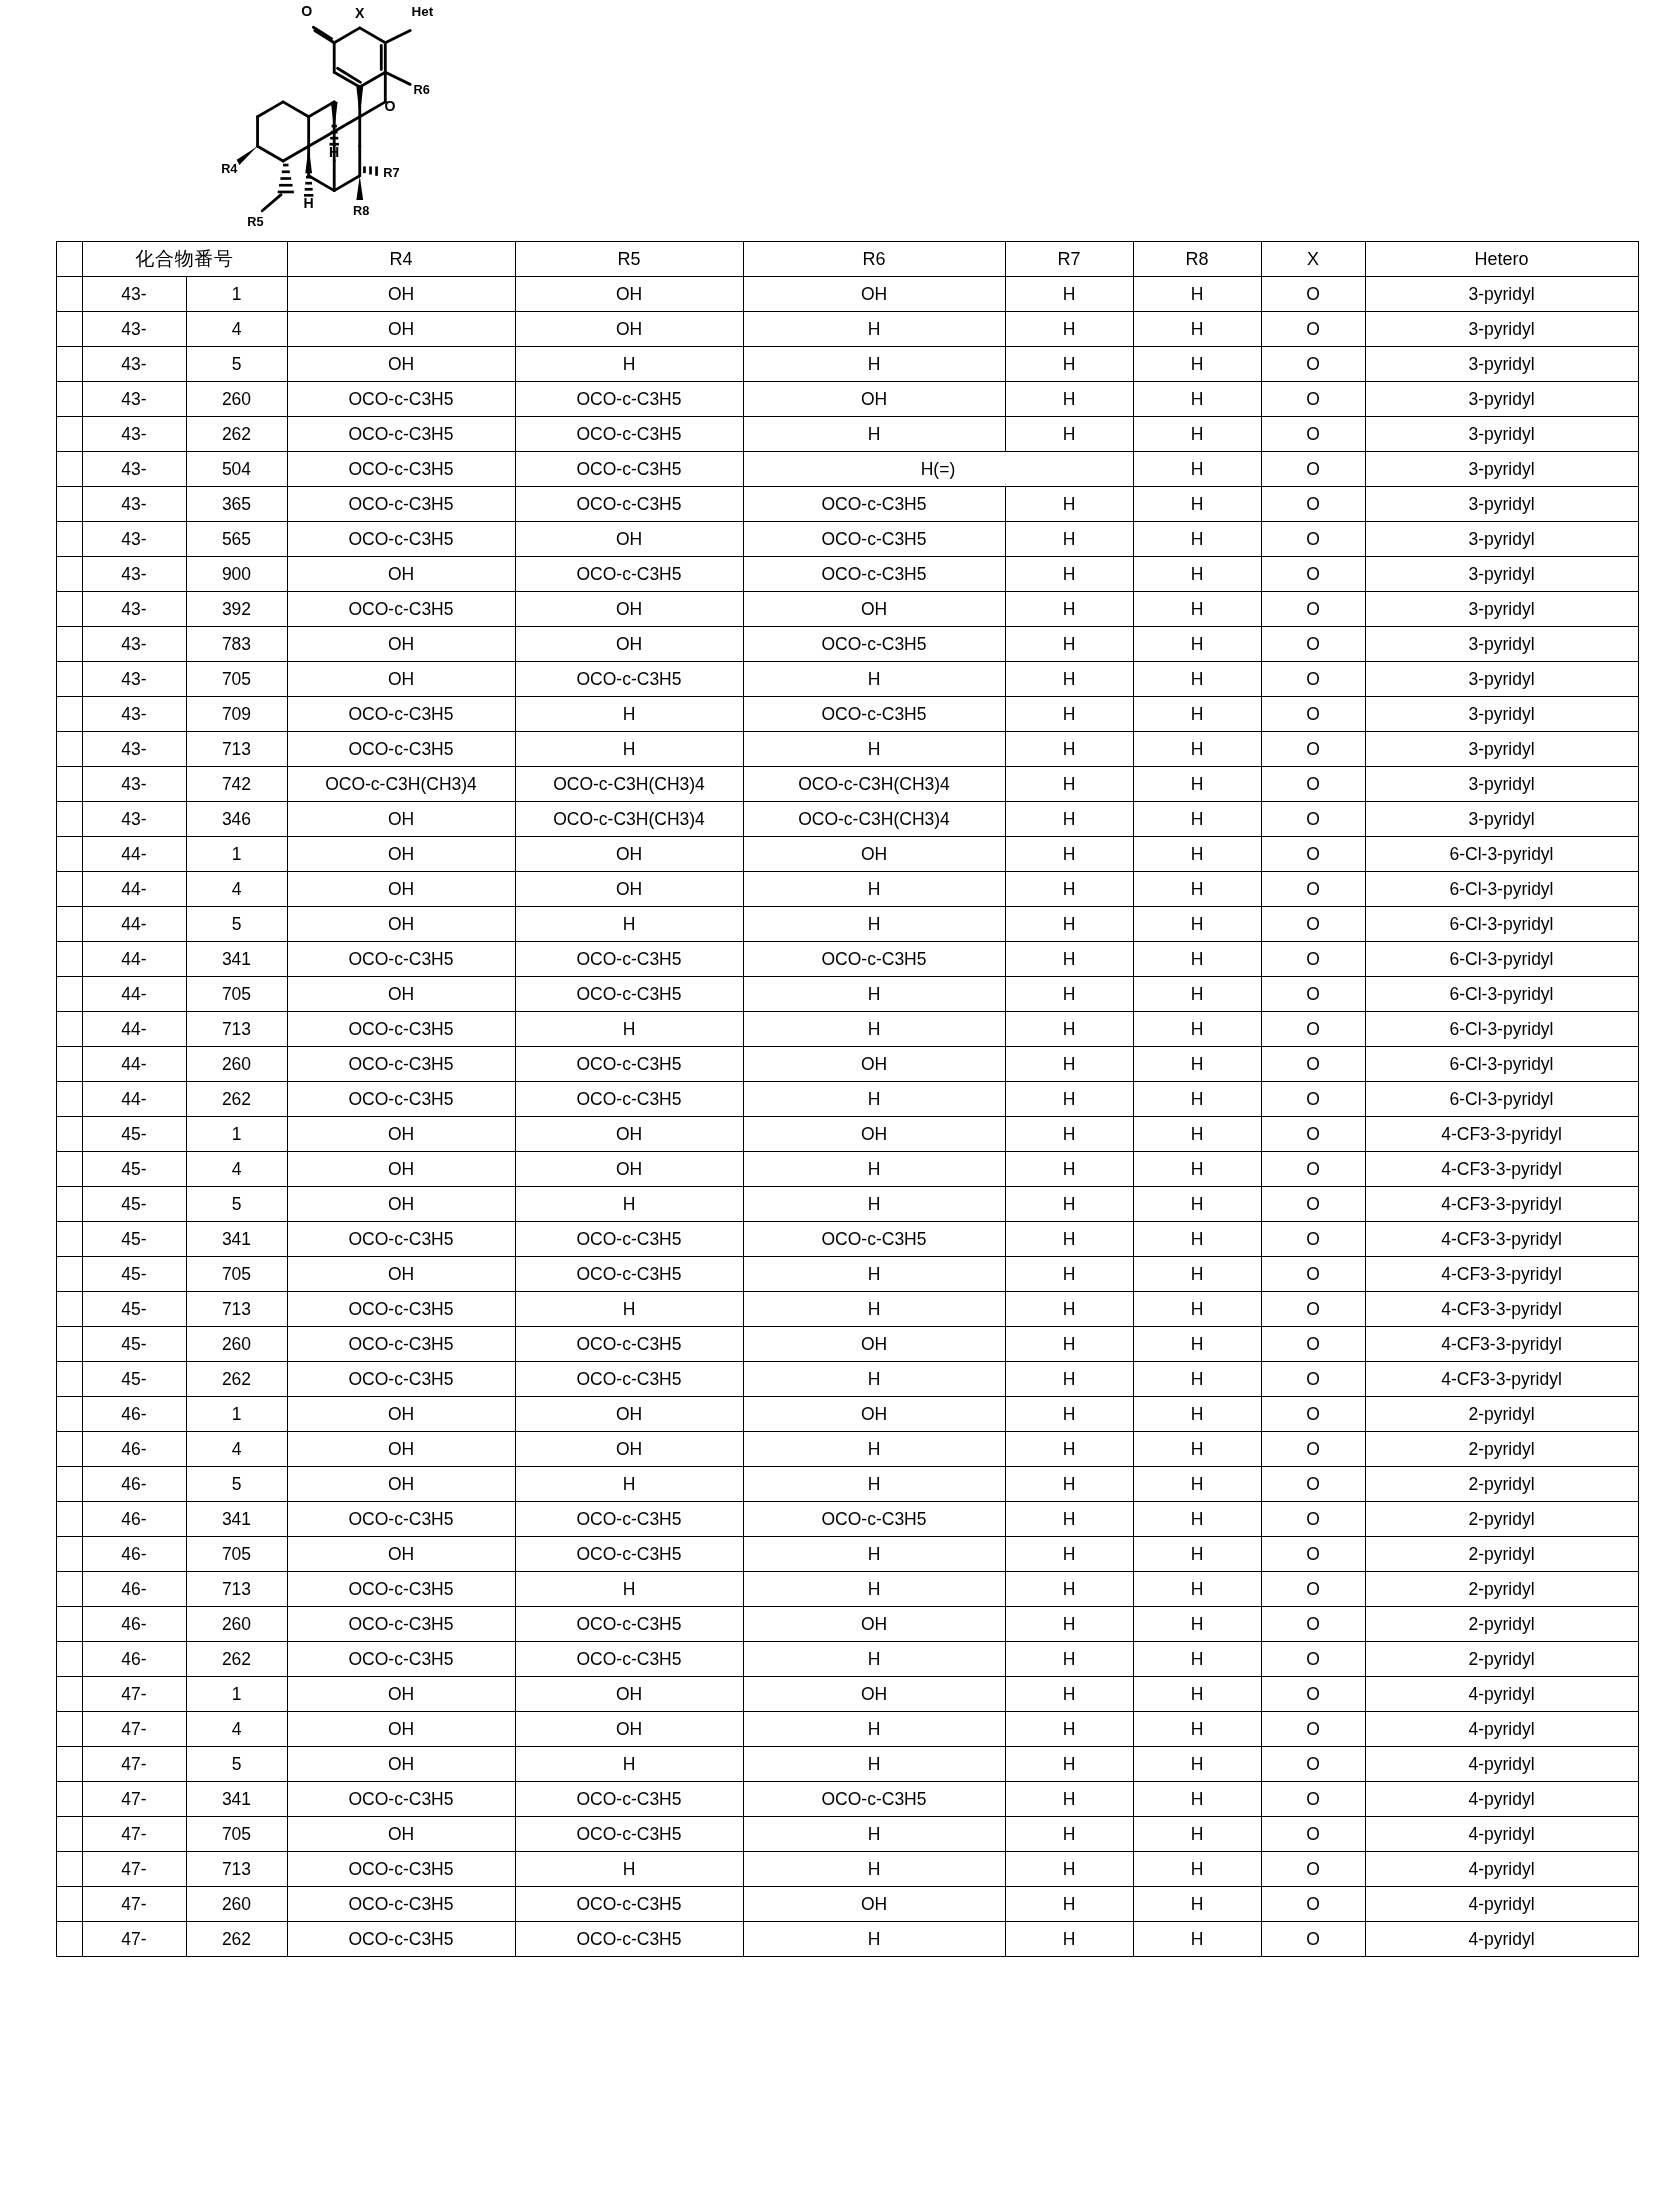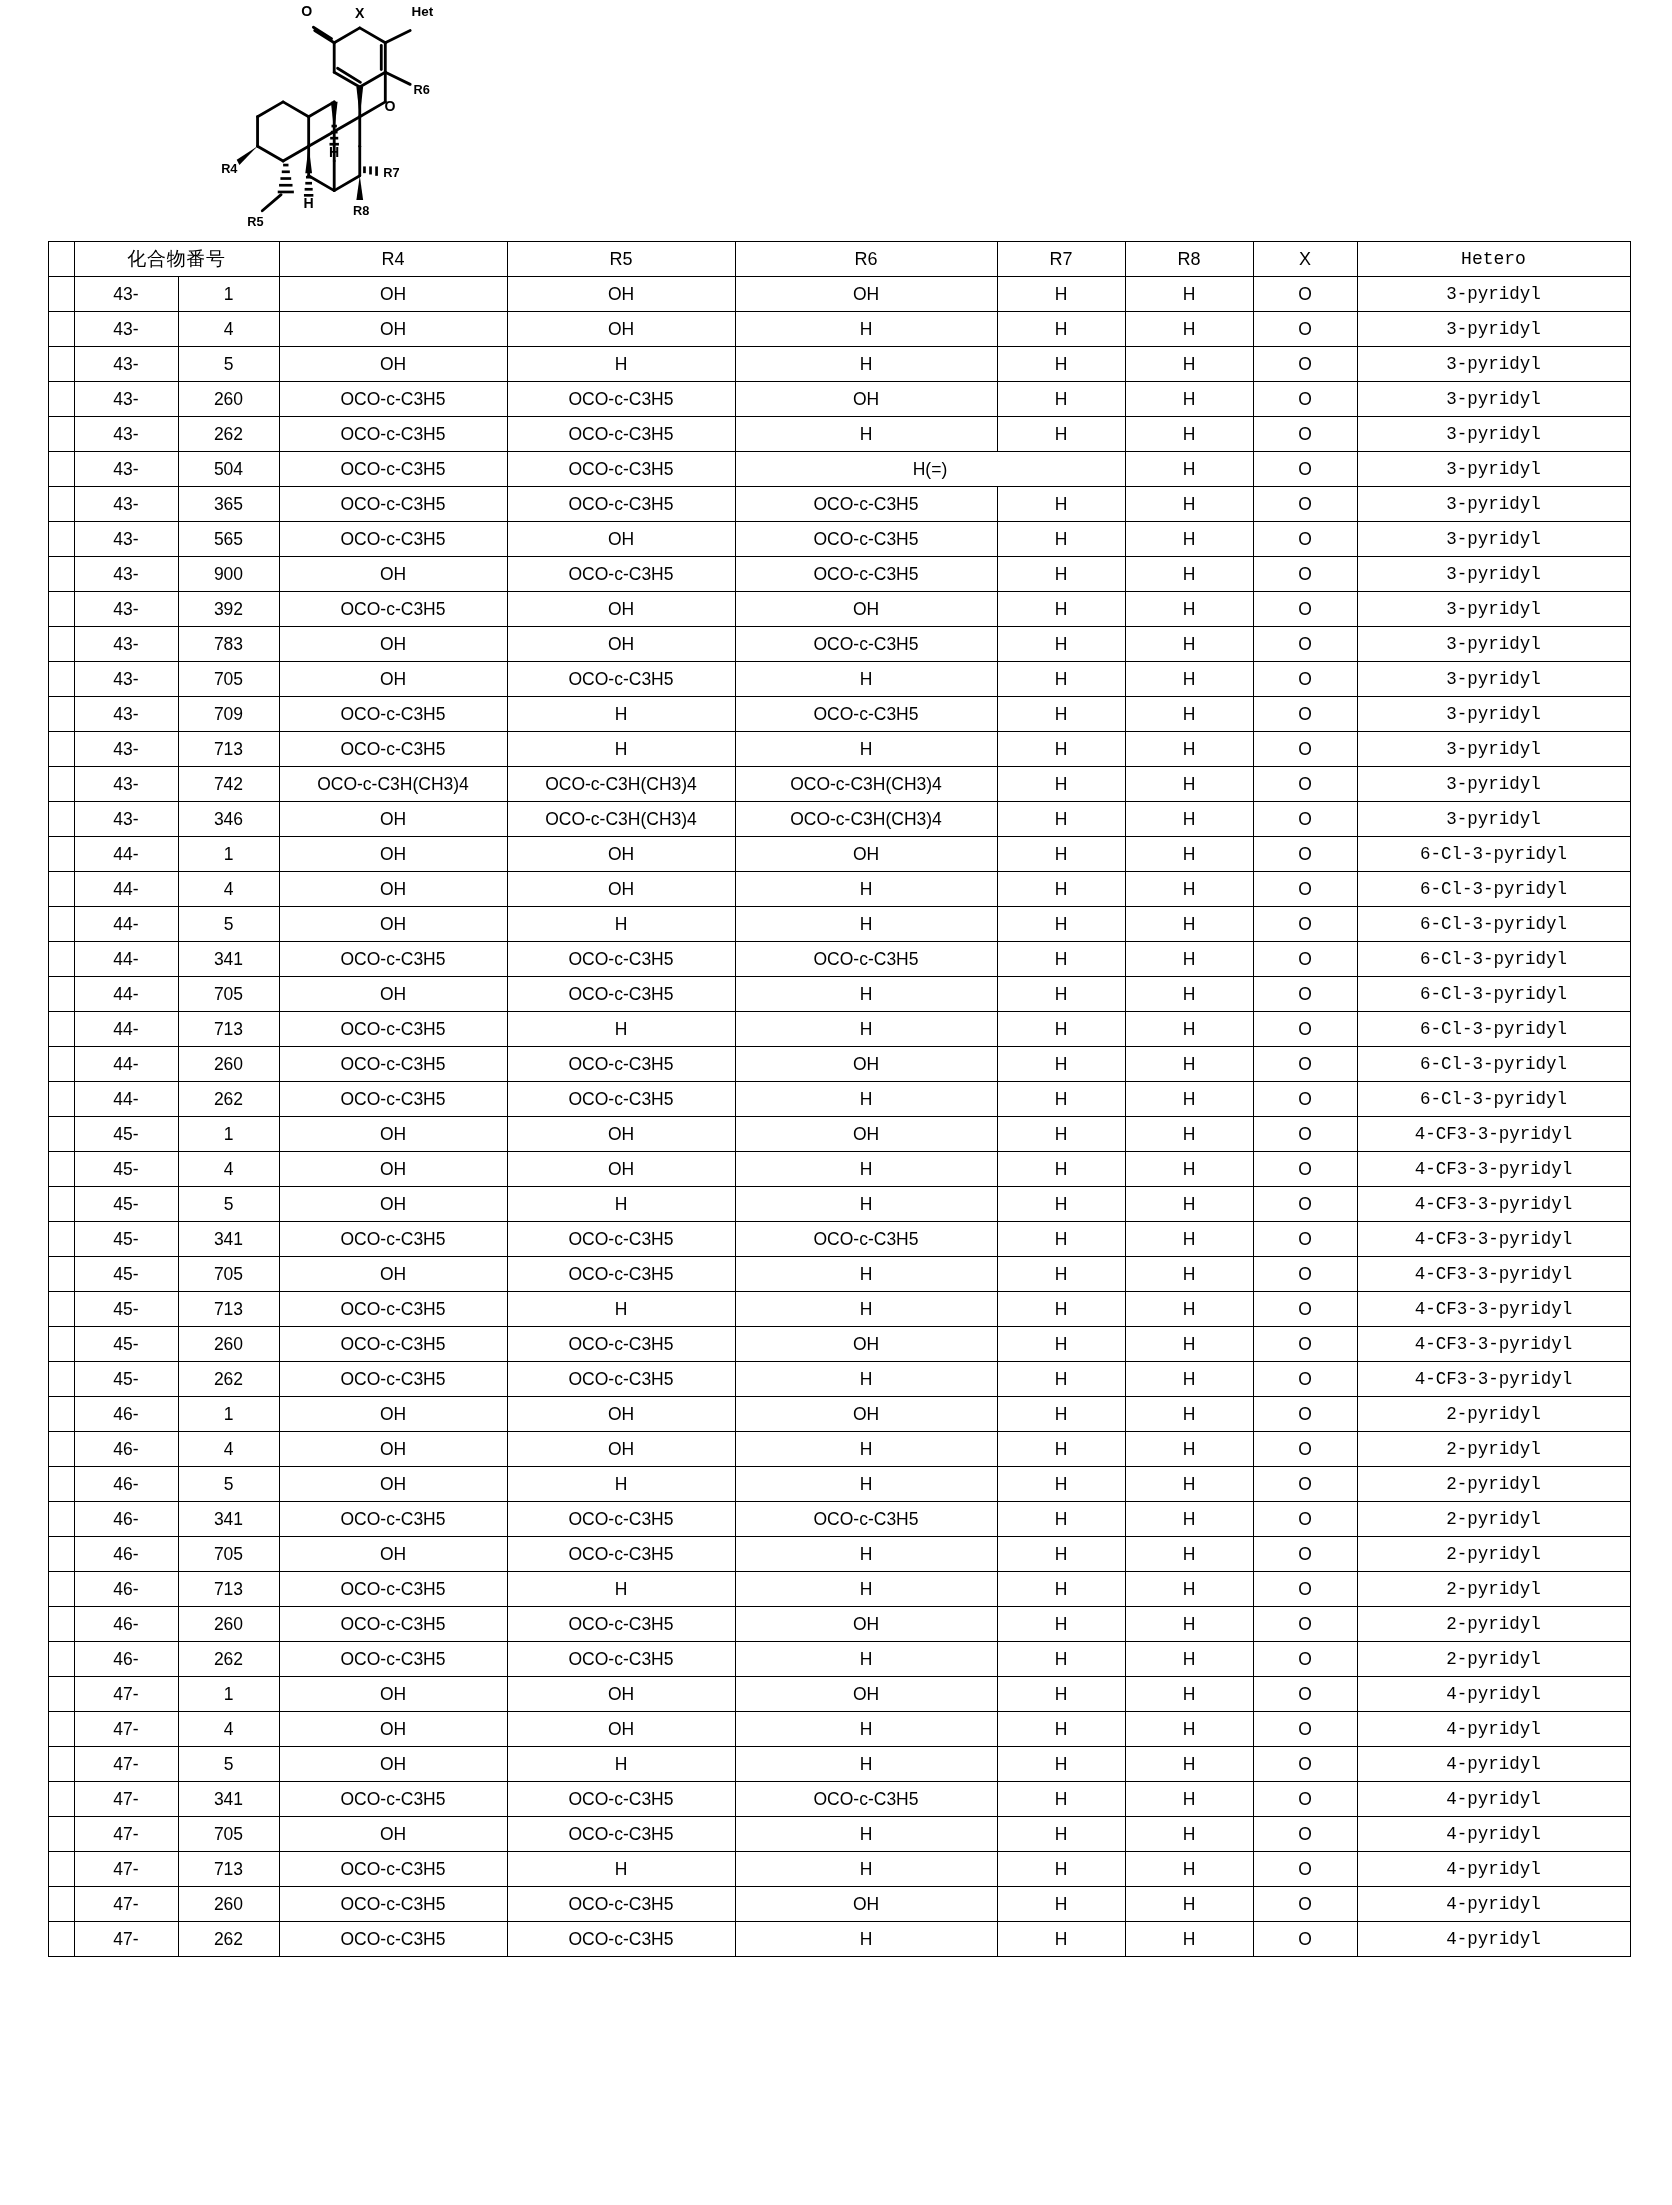--- a/index.html
+++ b/index.html
@@ -28,21 +28,21 @@
     position: absolute;
     left: 195px;
     top: 1.3px;
     width: 269px;
     height: 234px;
   }
 
   
   #table-region {
     position: absolute;
-    left: 48px;
+    left: 56px;
     top: 241px;
     width: 1360px;
   }
 
   table.cmpd {
     border-collapse: collapse;
     table-layout: fixed;
     width: 1581px;
     font-size: 17.5px;
   }
@@ -78,21 +78,20 @@
     font-size: 18px;
   }
   th.hdr-jp {
     font-weight: bold;
     font-size: 19px;
     letter-spacing: 0.7px;
   }
   th.hdr-het, td.het {
     text-align: left;
     padding-left: 6.7px;
-    font-family: Liberation Mono, monospace;
   }
   td.series {
     text-align: center;
     font-weight: bold;
   }
   td.num {
     text-align: left;
     padding-left: 6.7px;
   }
   td.val { text-align: center; }

